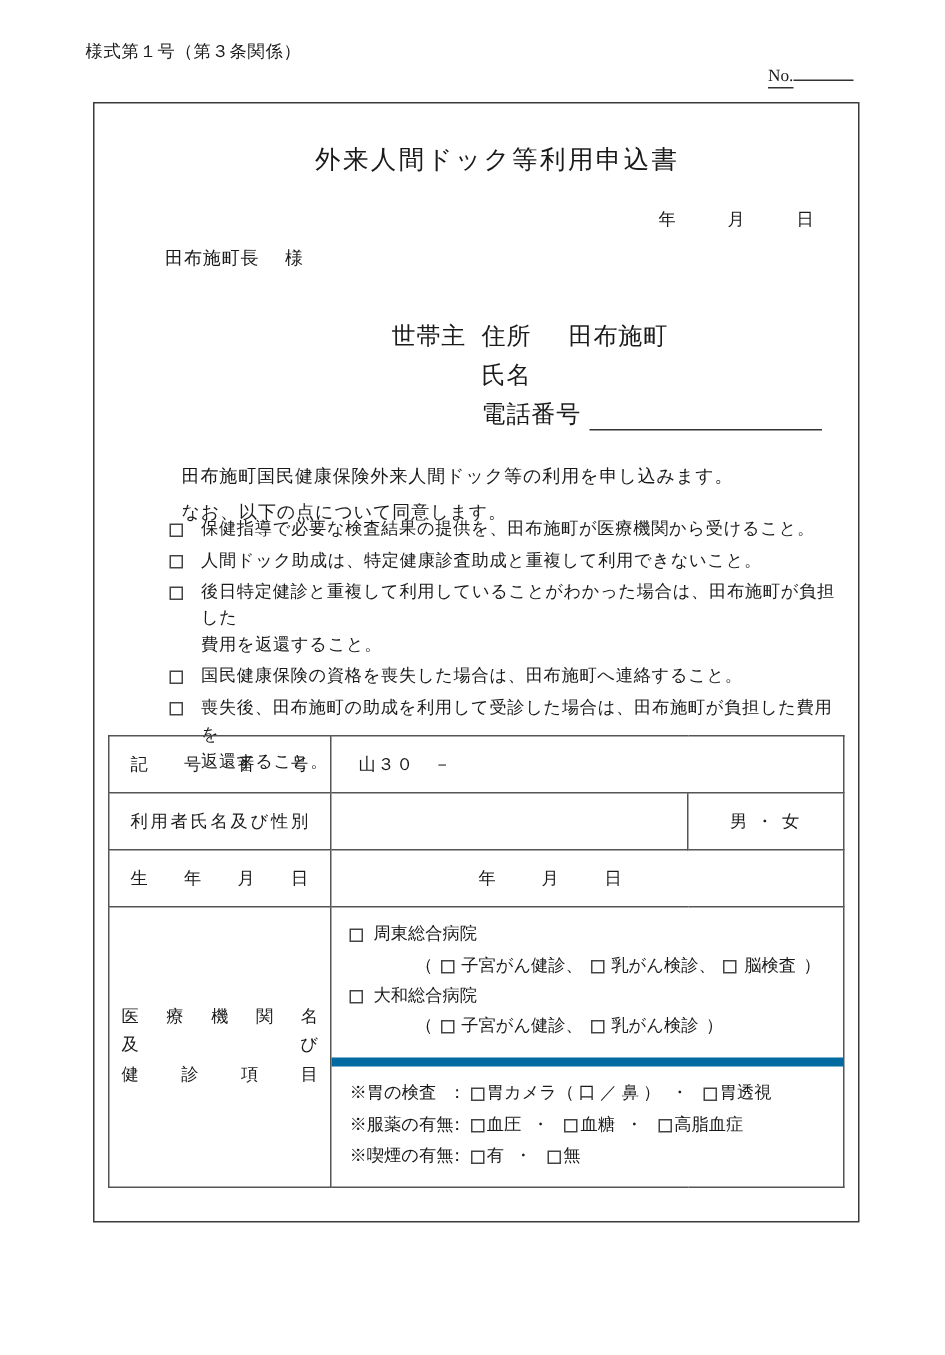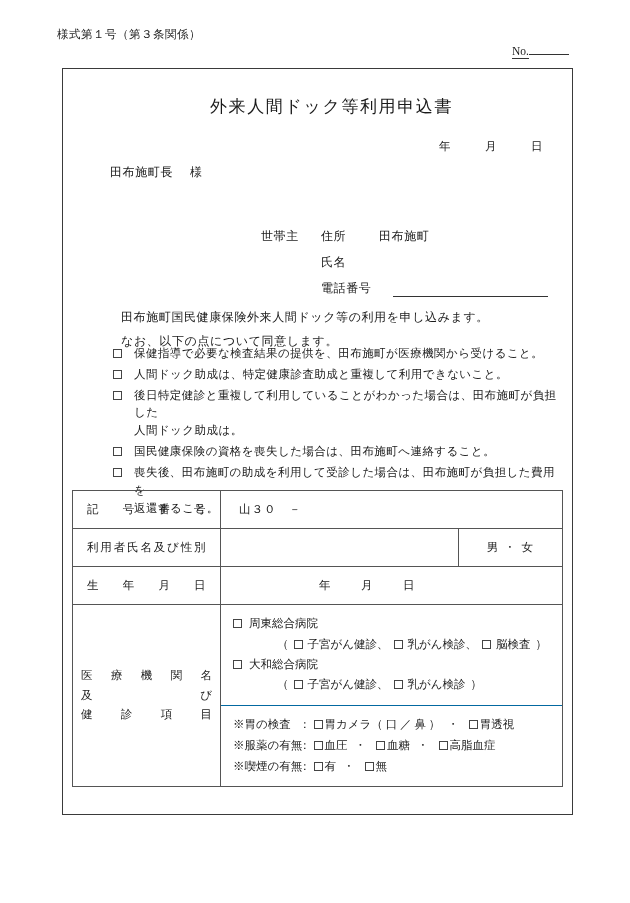--- a/index.html
+++ b/index.html
@@ -94,22 +94,22 @@
     font-size: 12px;
     letter-spacing: 0.6px;
     white-space: nowrap;
   }
   .addressee .sama { margin-left: 17px; }
 
   
   .holder {
     position: absolute;
     left: 198px;
-    top: 150px;
-    font-size: 12px;
+    top: 140px;
+    font-size: 16px;
     letter-spacing: 0.6px;
   }
   .holder-row {
     display: flex;
     align-items: flex-end;
     height: 26px;
     white-space: nowrap;
   }
   .holder-label {
     width: 60px;
@@ -227,21 +227,21 @@
     padding: 0 !important;
     vertical-align: top;
   }
   .inst-inner {
     height: 100%;
     display: flex;
     flex-direction: column;
   }
   .hosp-block {
     padding: 9px 0 9px 12px;
-    border-bottom: 1px solid #0369a1;
+    border-bottom: 6px solid #0369a1;
     flex: 1;
   }
   .hosp-line {
     display: flex;
     align-items: center;
     line-height: 1.7;
     white-space: nowrap;
   }
   .hosp-line .cbox { margin-top: 0; margin-right: 7px; }
   .hosp-sub {
@@ -320,21 +320,21 @@
       <div class="consent-item">
         <span class="cbox"></span>
         <span class="consent-text">
           <span class="cont">人間ドック助成は、特定健康診査助成と重複して利用できないこと。</span>
         </span>
       </div>
       <div class="consent-item">
         <span class="cbox"></span>
         <span class="consent-text">
           <span class="cont">後日特定健診と重複して利用していることがわかった場合は、田布施町が負担した</span>
-          <span class="cont">人間ドック助成は。</span>
+          <span class="cont">費用を返還すること。</span>
         </span>
       </div>
       <div class="consent-item">
         <span class="cbox"></span>
         <span class="consent-text">
           <span class="cont">国民健康保険の資格を喪失した場合は、田布施町へ連絡すること。</span>
         </span>
       </div>
       <div class="consent-item">
         <span class="cbox"></span>

